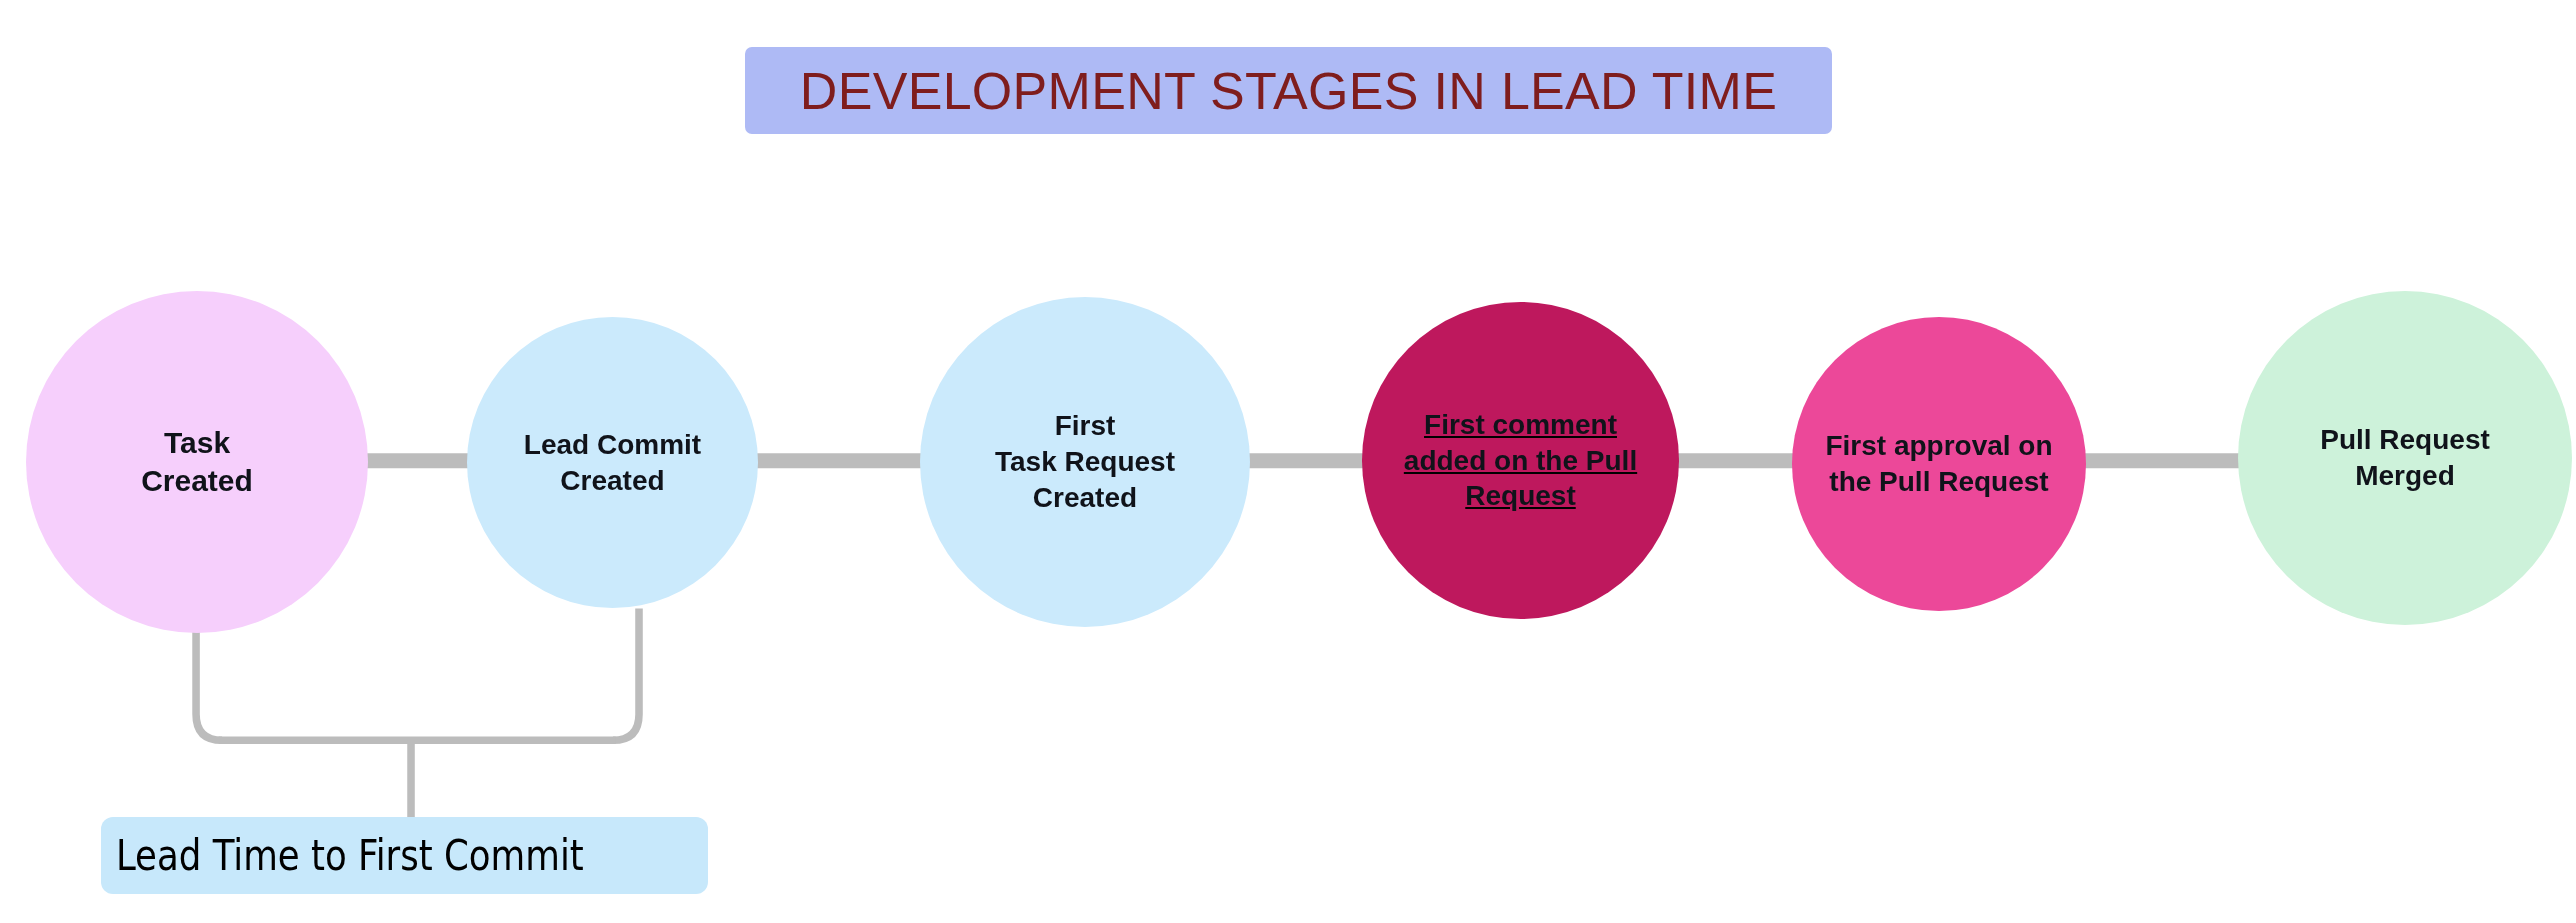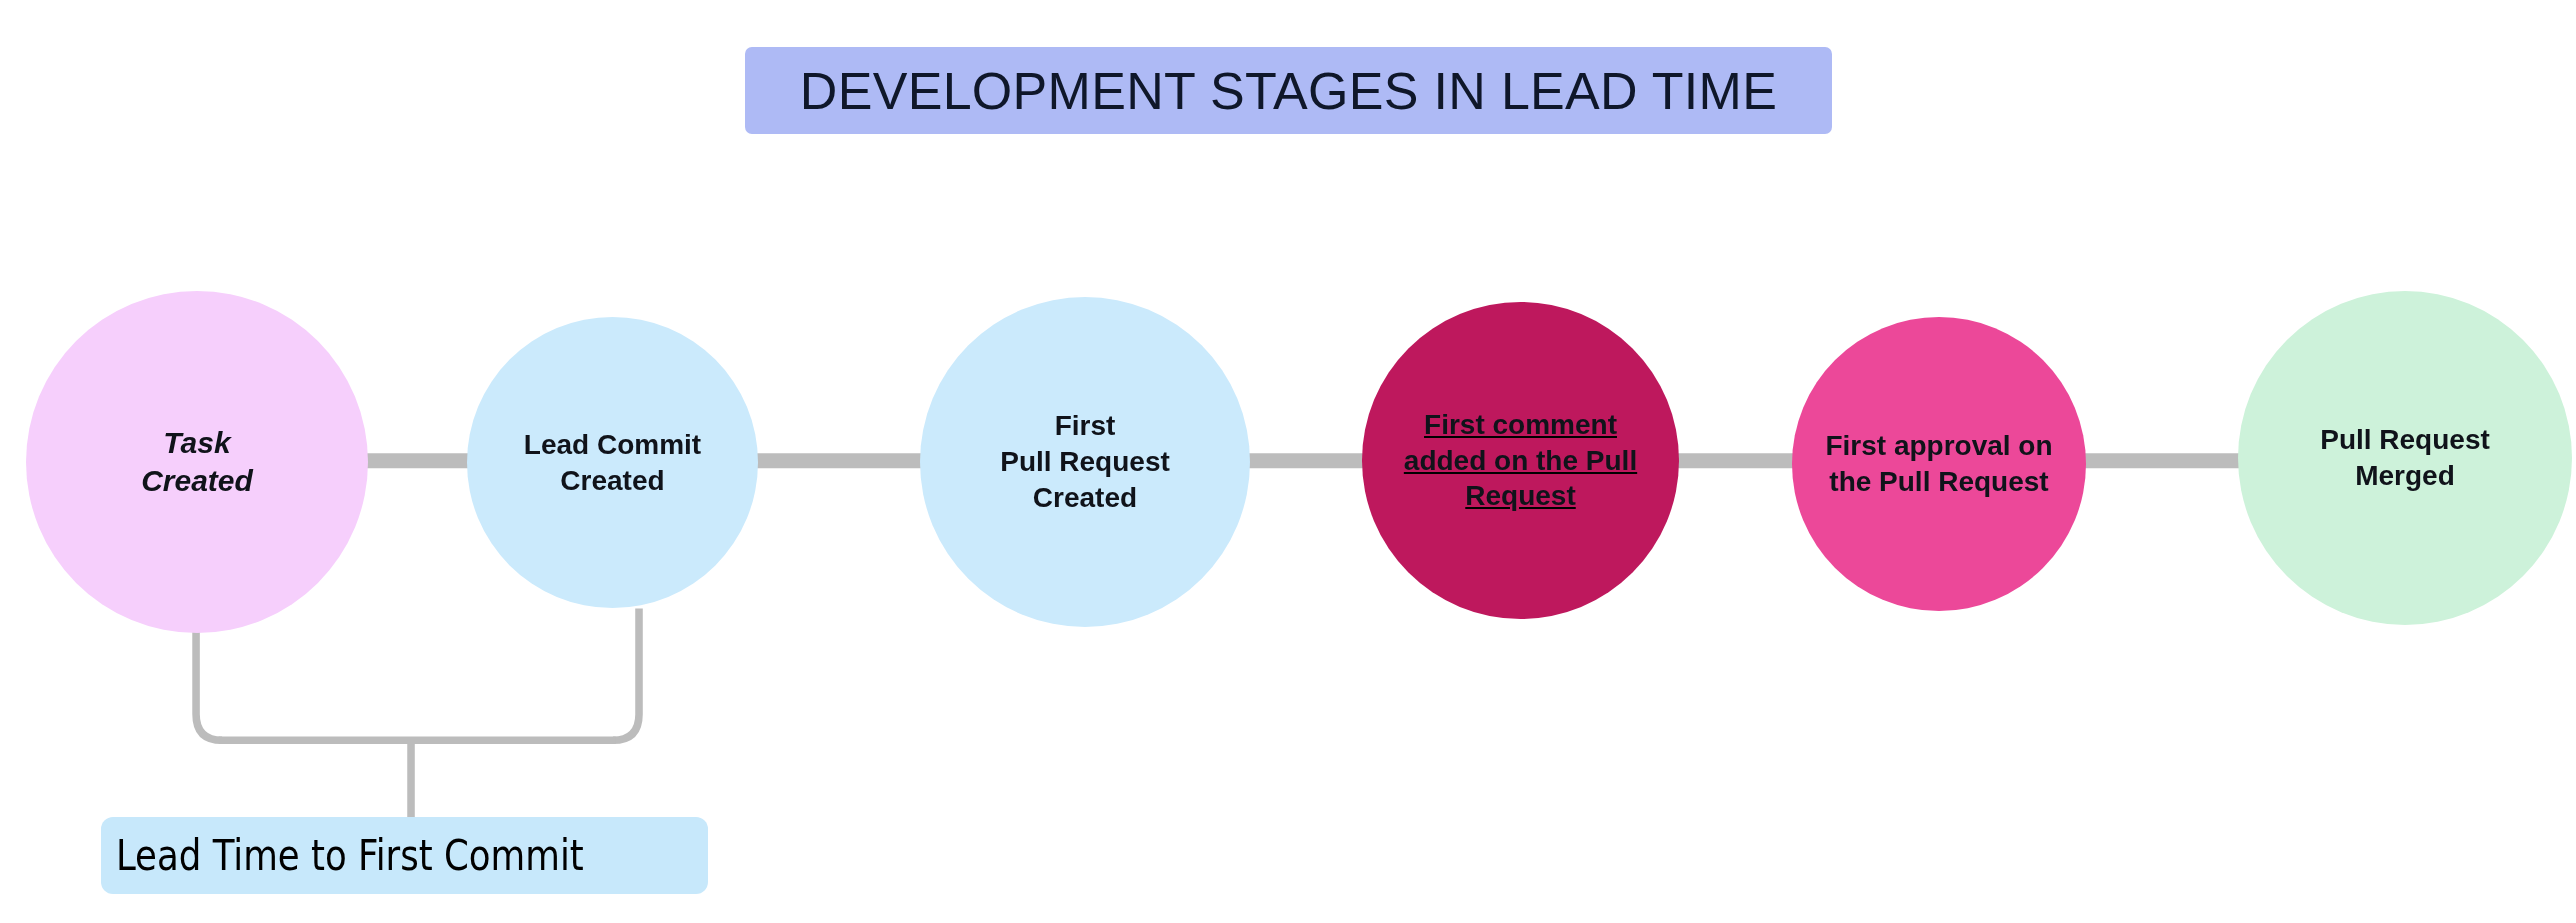--- a/index.html
+++ b/index.html
@@ -33,21 +33,21 @@
     display: flex;
     align-items: center;
     justify-content: center;
     box-sizing: border-box;
   }
   .title-text {
     font-family: "Liberation Sans", sans-serif;
     font-size: 52px;
     font-weight: 400;
     letter-spacing: 0.3px;
-    color: #0f172a;
+    color: #7f1d1d;
     white-space: nowrap;
     line-height: 1;
   }
 
   
   #wires {
     position: absolute;
     left: 0;
     top: 0;
     width: 2576px;
@@ -74,21 +74,21 @@
     white-space: pre-line;
   }
 
   .stage.s0 { left: 26px;   top: 291px; width: 342px; height: 342px; background: #f6cffc; }
   .stage.s1 { left: 467px;  top: 317px; width: 291px; height: 291px; background: #cbeafc; }
   .stage.s2 { left: 920px; top: 297px; width: 330px; height: 330px; background: #cbeafc; }
   .stage.s3 { left: 1362px; top: 302px; width: 317px; height: 317px; background: #cbeafc; }
   .stage.s4 { left: 1792px; top: 317px; width: 294px; height: 294px; background: #cbeafc; }
   .stage.s5 { left: 2238px; top: 291px; width: 334px; height: 334px; background: #cdf2da; }
 
-  .stage.s0 .stage-label { font-size: 30px; font-style: italic; }
+  .stage.s0 .stage-label { font-size: 30px; }
   .stage.s1 .stage-label { font-size: 28px; }
   .stage.s2 .stage-label { font-size: 28px; }
   .stage.s3 .stage-label { font-size: 28px; }
   .stage.s4 .stage-label { font-size: 28px; }
   .stage.s5 .stage-label { font-size: 28px; }
 
   
   .annotation-chip {
     position: absolute;
     left: 101px;
@@ -146,21 +146,21 @@
 Created</span>
   </div>
 
   <div class="stage s1" style="background: rgb(203, 234, 252);">
     <span class="stage-label">Lead Commit
 Created</span>
   </div>
 
   <div class="stage s2" style="background: rgb(203, 234, 252);">
     <span class="stage-label">First
-Pull Request
+Task Request
 Created</span>
   </div>
 
   <div class="stage s3" style="background: #be185d; text-decoration: underline;">
     <span class="stage-label">First comment
 added on the Pull
 Request</span>
   </div>
 
   <div class="stage s4" style="background: #ec4899;">

